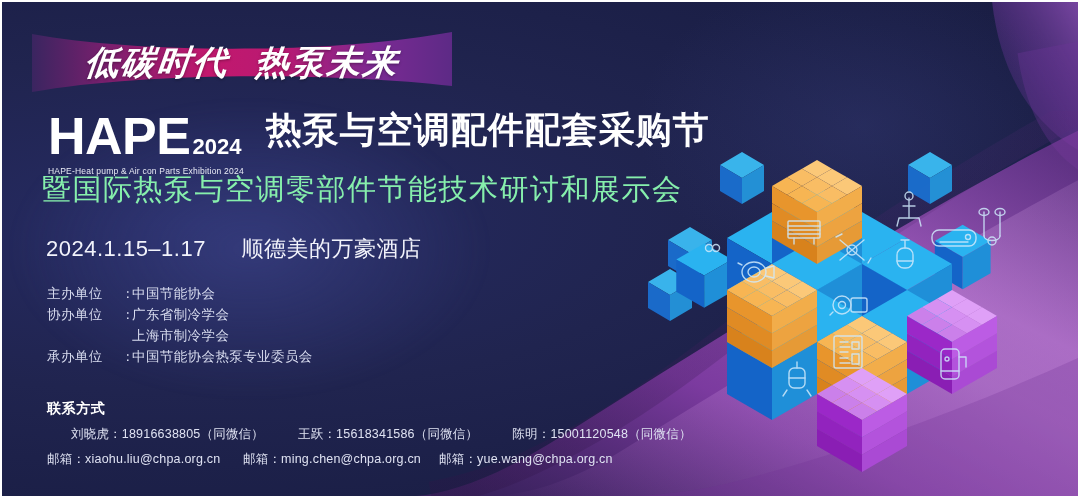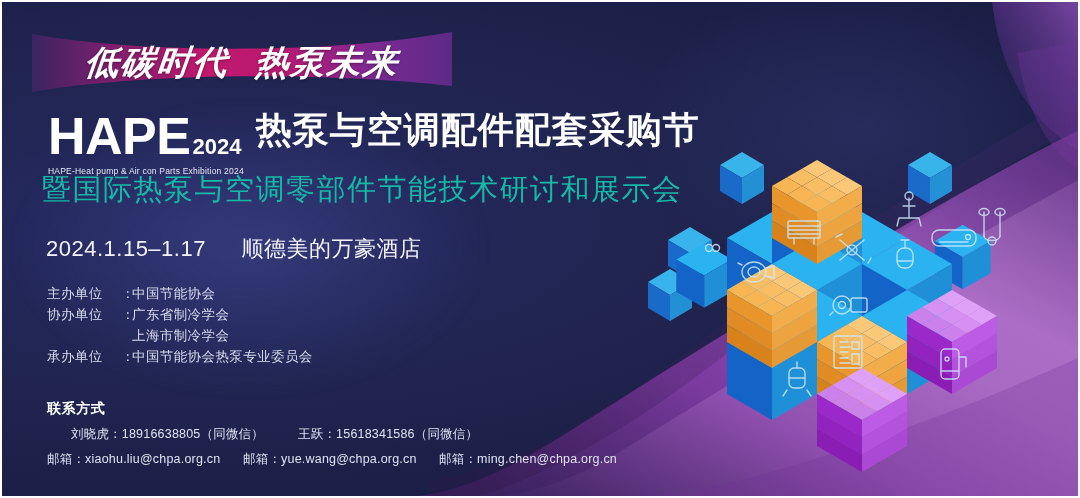--- a/index.html
+++ b/index.html
@@ -72,26 +72,26 @@
     font-size:22px;font-weight:800;line-height:1;margin-left:2px;
     font-family:"Liberation Sans",sans-serif;
   }
   .logo-sub{
     margin-top:4px;
     font-size:8.5px;color:#e8eaf5;letter-spacing:.2px;
     font-family:"Liberation Sans",sans-serif;white-space:nowrap;
   }
   .title-cn{
     color:#ffffff;font-size:36px;font-weight:800;line-height:1;
-    letter-spacing:1px;margin-top:2px;white-space:nowrap;
+    letter-spacing:1px;margin-left:10px;margin-top:2px;white-space:nowrap;
     font-family:Liberation Serif, serif;
   }
   .subtitle-cn{
     position:absolute;left:40px;top:168px;
-    color:#14b8a6;font-size:29px;font-weight:400;letter-spacing:1.5px;
+    color:#86efac;font-size:29px;font-weight:400;letter-spacing:1.5px;
     white-space:nowrap;
     font-family:Liberation Serif, serif;
     text-align:right;
   }
 
   
   .datevenue{
     position:absolute;left:44px;top:232px;
     color:#f2f3fb;font-size:22px;letter-spacing:.5px;white-space:nowrap;
   }
@@ -241,31 +241,34 @@
 
   <div class="contact-title">联系方式</div>
 
   <div class="contact-phones">
     <span class="unit">
       <span>刘晓虎</span><span>：</span><span>18916638805</span><span>（同微信）</span>
     </span>
     <span class="unit">
       <span>王跃</span><span>：</span><span>15618341586</span><span>（同微信）</span>
     </span>
+    <span class="unit">
+      <span>陈明</span><span>：</span><span>15001120548</span><span>（同微信）</span>
+    </span>
   </div>
 
   <div class="contact-emails">
     <span class="unit">
       <span>邮箱：</span><span>xiaohu.liu@chpa.org.cn</span>
     </span>
     <span class="unit">
+      <span>邮箱：</span><span>ming.chen@chpa.org.cn</span>
+    </span>
+    <span class="unit">
       <span>邮箱：</span><span>yue.wang@chpa.org.cn</span>
-    </span>
-    <span class="unit">
-      <span>邮箱：</span><span>ming.chen@chpa.org.cn</span>
     </span>
   </div>
 
   <div class="cubes">
     <svg viewBox="0 0 400 300">
       <defs>
         <g id="cubeBlue">
           <polygon points="0,-26 45,0 0,26 -45,0" fill="#2ab3f0"></polygon>
           <polygon points="-45,0 0,26 0,78 -45,52" fill="#1464c8"></polygon>
           <polygon points="45,0 0,26 0,78 45,52" fill="#1f8fd8"></polygon>

